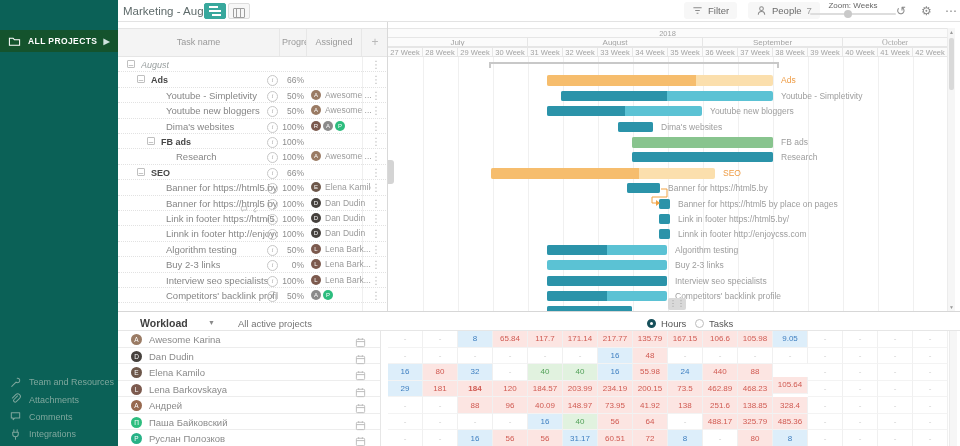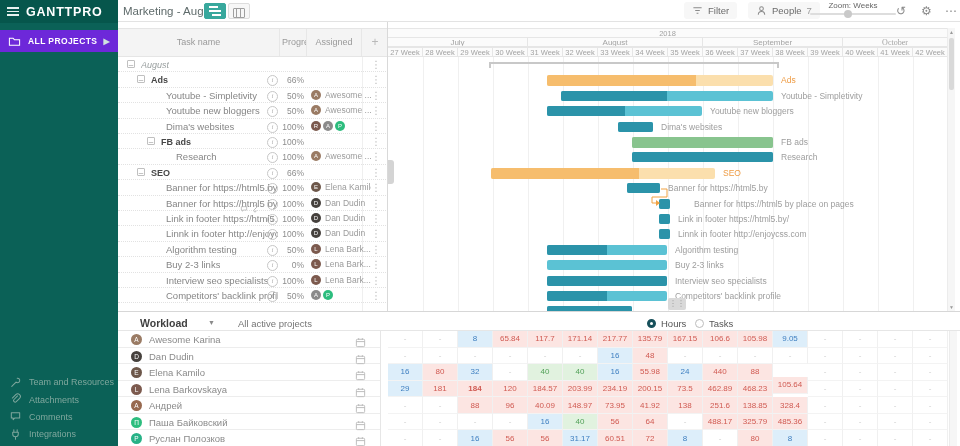--- a/index.html
+++ b/index.html
@@ -4,21 +4,21 @@
 <style>
   html,body{margin:0;padding:0;}
   body{width:960px;height:446px;position:relative;overflow:hidden;background:#fff;
        font-family:"Liberation Sans",sans-serif;-webkit-font-smoothing:antialiased;}
   
   .sidebar{position:absolute;left:0;top:0;width:118px;height:446px;background:#0b6157;z-index:5;}
   .logo-band{position:absolute;left:0;top:0;width:118px;height:23px;background:#06564c;display:flex;align-items:center;}
   .hamburger{display:inline-block;margin-left:7px;width:12px;}
   .hamburger i{display:block;height:1.5px;background:#e8f1ef;margin:2px 0;}
   .logo{color:#fff;font-weight:bold;font-size:12.5px;letter-spacing:.8px;margin-left:7px;}
-  .all-projects{position:absolute;left:0;top:30px;width:118px;height:22px;background:#6d28d9;
+  .all-projects{position:absolute;left:0;top:30px;width:118px;height:22px;background:#14532d;
        display:flex;align-items:center;color:#fff;font-size:8.5px;font-weight:bold;letter-spacing:.4px;cursor:pointer;}
   .all-projects svg{margin:0 7px 0 8px;}
   .all-projects .caret{margin-left:auto;margin-right:8px;color:#cfe3df;font-size:8px;}
   .side-menu{position:absolute;left:0;bottom:3px;width:118px;}
   .side-item{height:17.4px;display:flex;align-items:center;color:#7fa79d;font-size:9px;cursor:pointer;}
   .side-item svg{margin:0 7px 0 9px;flex:none;}
   
   .topbar{position:absolute;left:118px;top:0;width:842px;height:22px;background:#fff;border-bottom:1px solid #e3e3e3;box-sizing:border-box;}
   .tb-title{position:absolute;left:5px;top:5px;font-size:11.5px;color:#5f6b6b;}
   .view-btn{position:absolute;top:3px;width:22px;height:16px;border:1px solid #ddd;background:#f7f7f7;border-radius:2px;padding:0;cursor:pointer;}
@@ -100,28 +100,20 @@
   .c-blue{background:#ddeefa;color:#3e7fc0;}
   .c-red{background:#fce5e2;color:#d05a52;}
   .c-green{background:#e1f2df;color:#53a159;}
   .c-dash{color:#cfcfcf;background:#fff;}
   .wl-scroll{position:absolute;left:831px;top:19px;bottom:0;width:7px;background:#f6f6f6;border-left:1px solid #ececec;}
 </style>
 </head>
 <body>
 
 <div class="sidebar">
-  <div class="logo-band">
-    <span class="hamburger">
-        <i></i>
-        <i></i>
-        <i></i>
-      </span>
-    <span class="logo">GANTTPRO</span>
-  </div>
   <div class="all-projects">
     <svg width="13" height="13" viewBox="0 0 14 14" fill="none" stroke="#ffffff" stroke-width="1.1">
         <path d="M1.5 3.5h4l1.3 1.5h5.7v6h-11z"></path>
       </svg>
     <span>ALL PROJECTS</span>
     <span class="caret">▶</span>
   </div>
   <div class="side-menu" id="side-menu">
       <div class="side-item">
         <svg width="13" height="13" viewBox="0 0 14 14" fill="none" stroke="#7fa79d" stroke-width="1.1" stroke-linecap="round" stroke-linejoin="round">
@@ -417,21 +409,21 @@
         <div class="prog" style="width: 66%;"></div>
       </div>
       <div class="glabel orange" style="left: 335px; top: 145.8px;">SEO</div>
       <div class="gbar " style="left: 239px; width: 33px; top: 161.2px;">
         <div class="prog" style="width: 100%;"></div>
       </div>
       <div class="glabel" style="left: 280px; top: 161.2px;">Banner for https://html5.by</div>
       <div class="gbar " style="left: 271px; width: 11px; top: 176.6px;">
         <div class="prog" style="width: 100%;"></div>
       </div>
-      <div class="glabel" style="left: 306px; top: 176.6px;">Banner for https://html5 by place on pages</div>
+      <div class="glabel" style="left: 290px; top: 176.6px;">Banner for https://html5 by place on pages</div>
       <div class="gbar " style="left: 271px; width: 11px; top: 192px;">
         <div class="prog" style="width: 100%;"></div>
       </div>
       <div class="glabel" style="left: 290px; top: 192px;">Link in footer https://html5.by/</div>
       <div class="gbar " style="left: 271px; width: 11px; top: 207.4px;">
         <div class="prog" style="width: 100%;"></div>
       </div>
       <div class="glabel" style="left: 290px; top: 207.4px;">Linnk in footer http://enjoycss.com</div>
       <div class="gbar " style="left: 159px; width: 120px; top: 222.8px;">
         <div class="prog" style="width: 50%;"></div>

